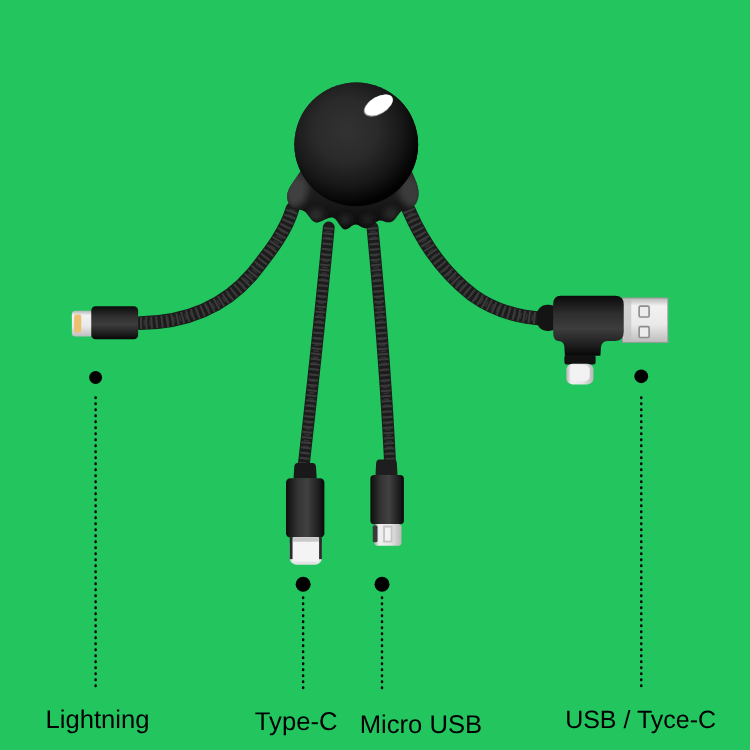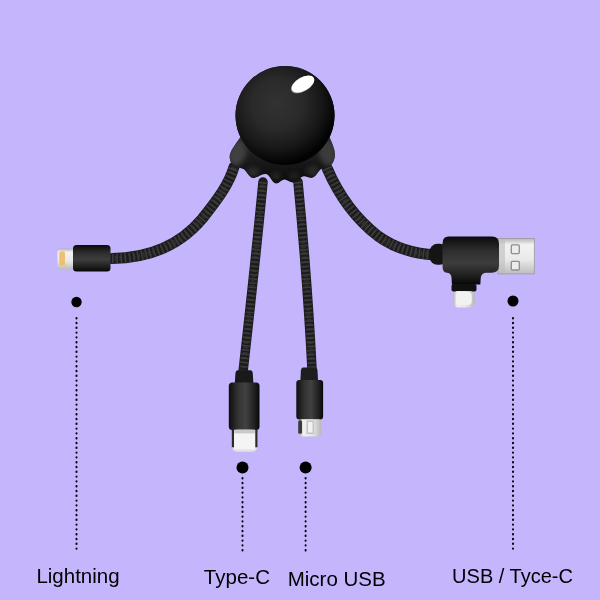--- a/index.html
+++ b/index.html
@@ -1,16 +1,16 @@
 <!DOCTYPE html>
 <html><head>
 <meta charset="utf-8">
 <style>
   html,body{margin:0;padding:0;background:#ffffff;}
-  .page{position:relative;width:600px;height:600px;background:#c4b5fd;overflow:hidden;
+  .page{position:relative;width:600px;height:600px;background:#22c55e;overflow:hidden;
         font-family:"Liberation Sans", sans-serif;}
 </style>
 </head>
 <body>
 <div class="page">
 <svg width="600" height="600" viewBox="0 0 600 600" xmlns="http://www.w3.org/2000/svg">
   <defs>
     <radialGradient id="headG" gradientUnits="userSpaceOnUse" cx="277" cy="104" r="60">
       <stop offset="0%" stop-color="#323232"></stop>
       <stop offset="42%" stop-color="#2a2a2a"></stop>

